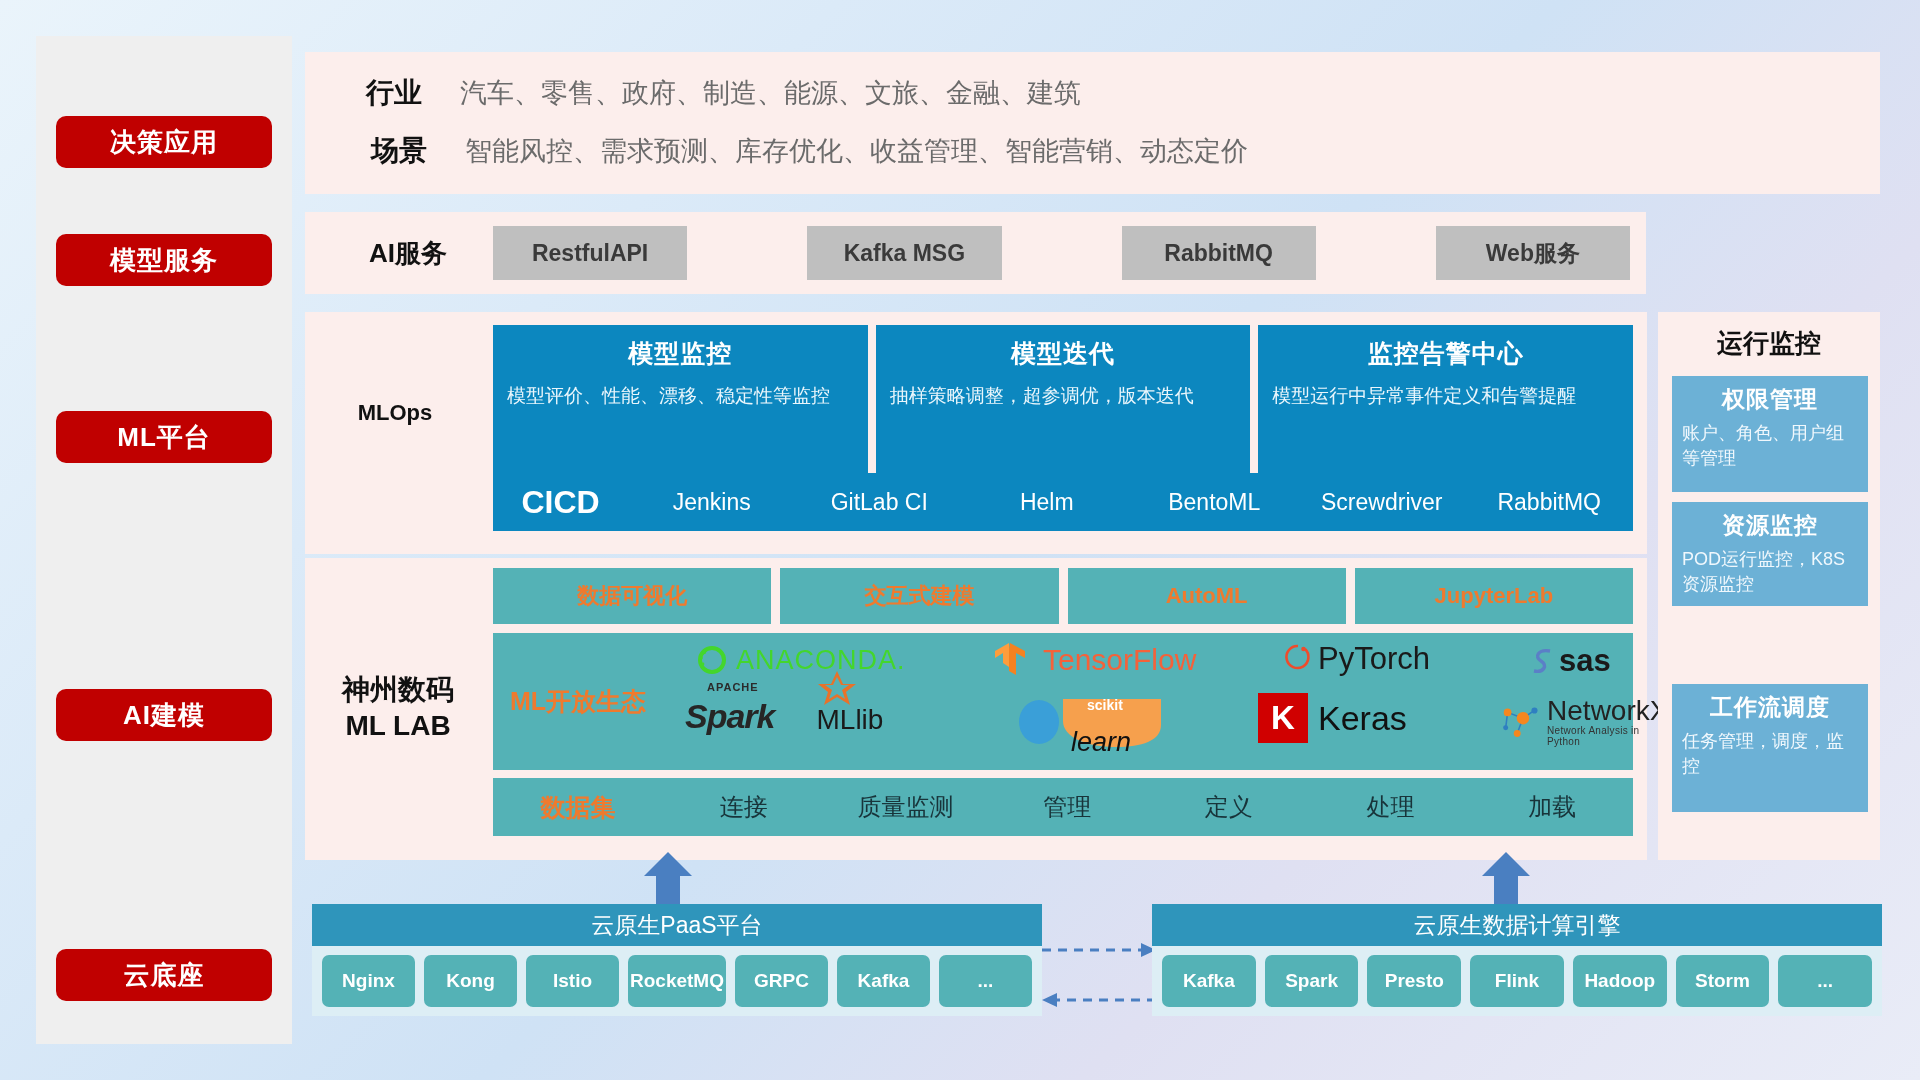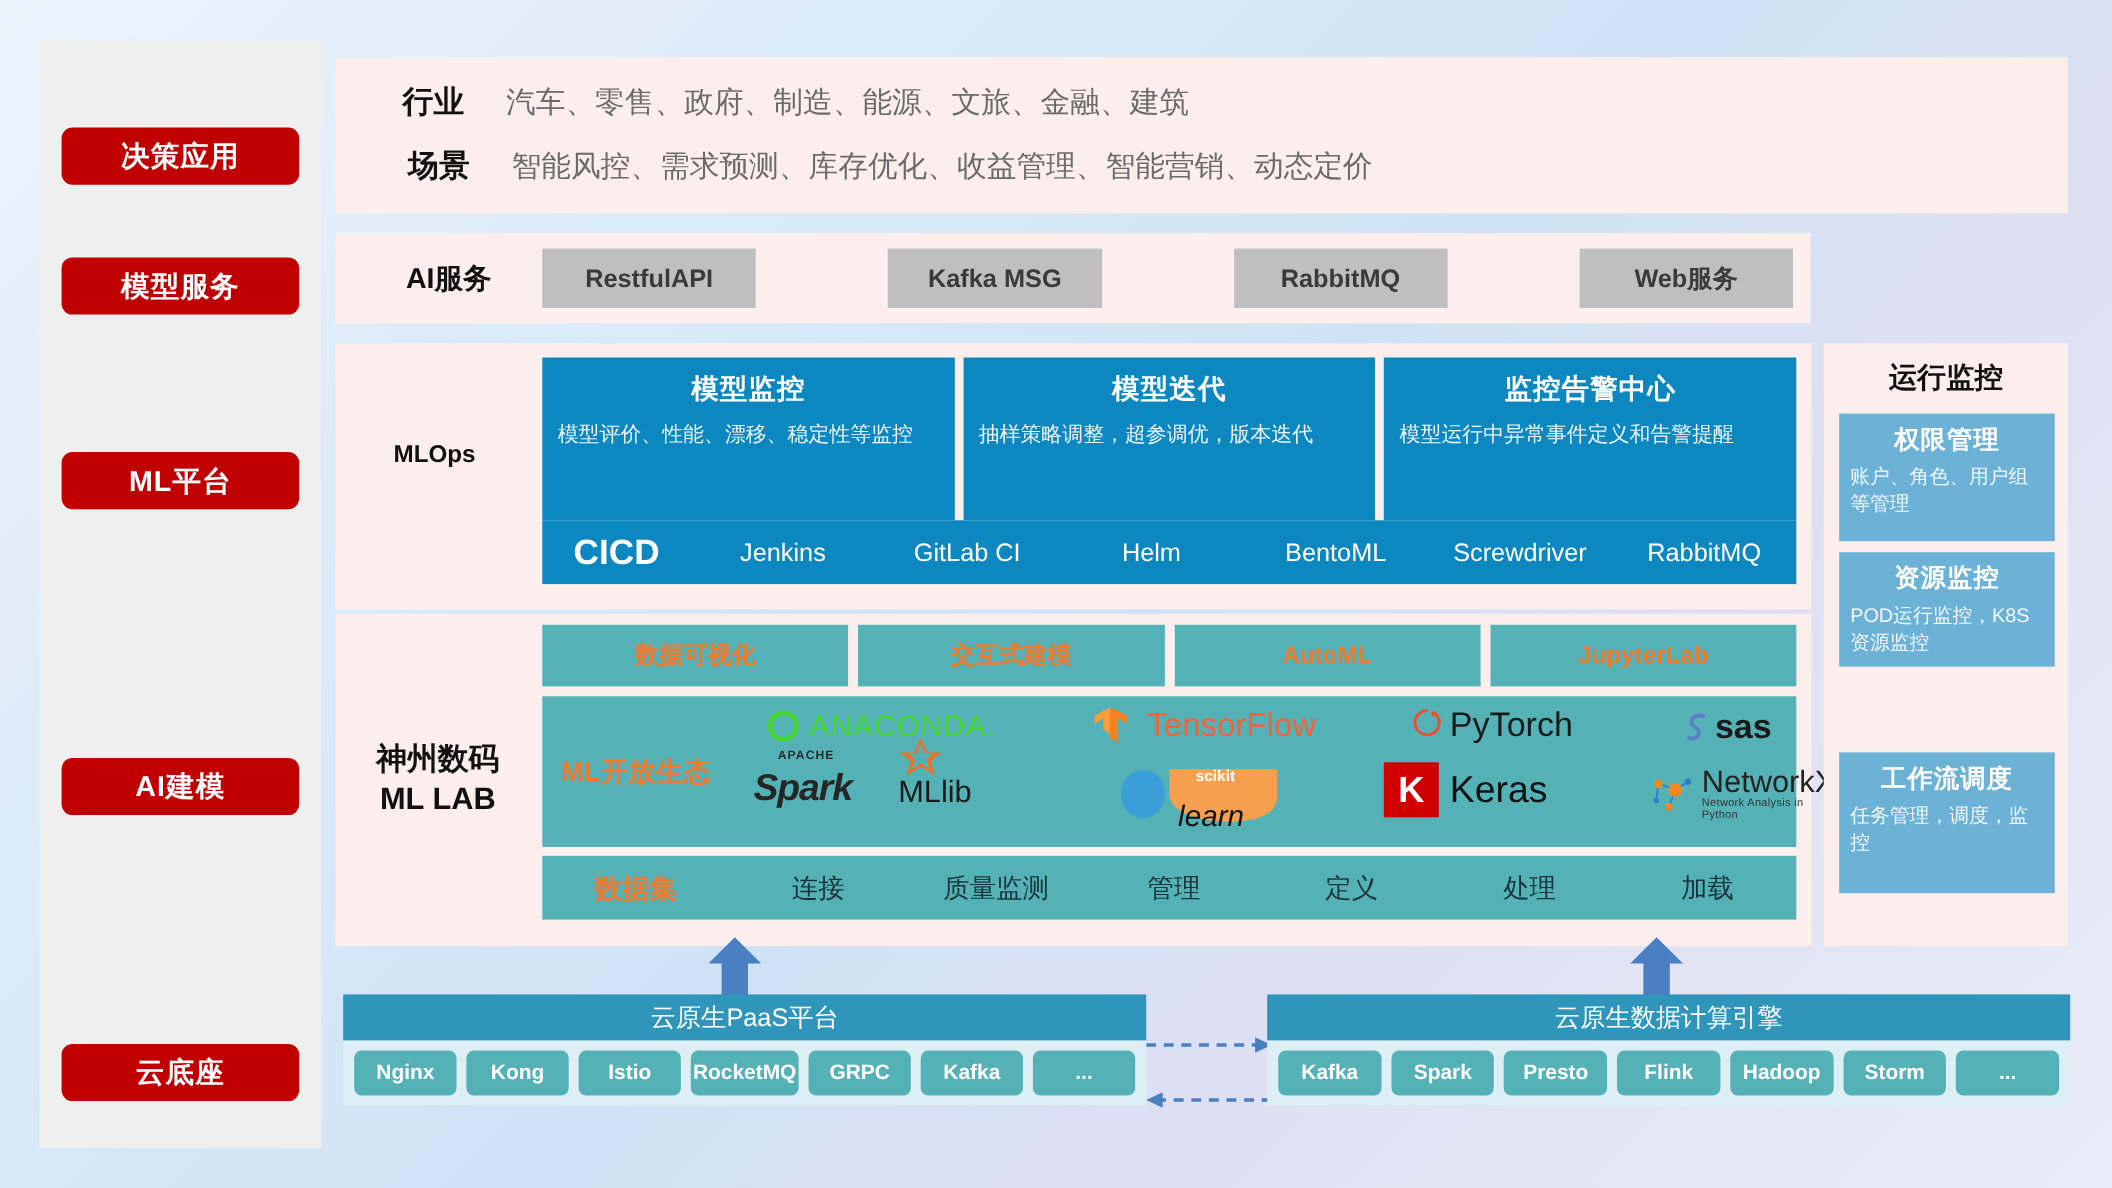--- a/index.html
+++ b/index.html
@@ -161,21 +161,21 @@
   #cloud-data { left: 1152px; top: 904px; width: 730px; }
   .cloud-head {
     height: 42px; background: #2f95bb; color: #fff;
     display: flex; align-items: center; justify-content: center;
     font-size: 23px;
   }
   .cloud-body {
     background: #ddeef5; padding: 9px 10px; display: flex; gap: 9px;
   }
   .cloud-chip {
-    flex: 1; height: 41px; background: #54b2b6; border-radius: 7px;
+    flex: 1; height: 52px; background: #54b2b6; border-radius: 7px;
     color: #fff; font-size: 19px; font-weight: bold;
     display: flex; align-items: center; justify-content: center;
     text-align: center; line-height: 1.05; padding: 0 2px;
   }
   .up-arrow { position: absolute; }
   #arrow-left  { left: 640px; top: 850px; }
   #arrow-right { left: 1478px; top: 850px; }
   #dashes { position: absolute; left: 1040px; top: 938px; }
 </style>
 </head>

